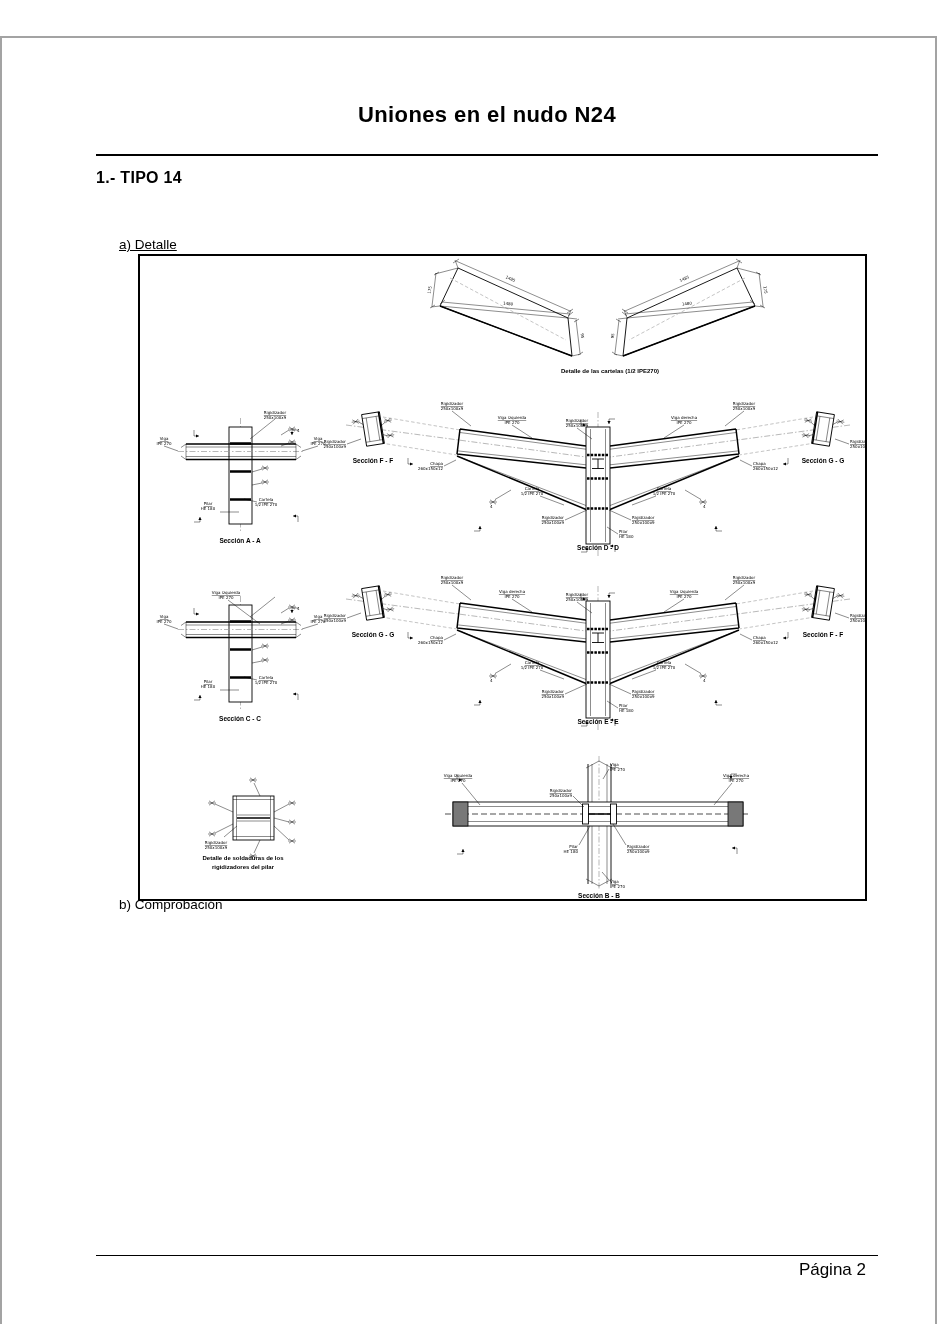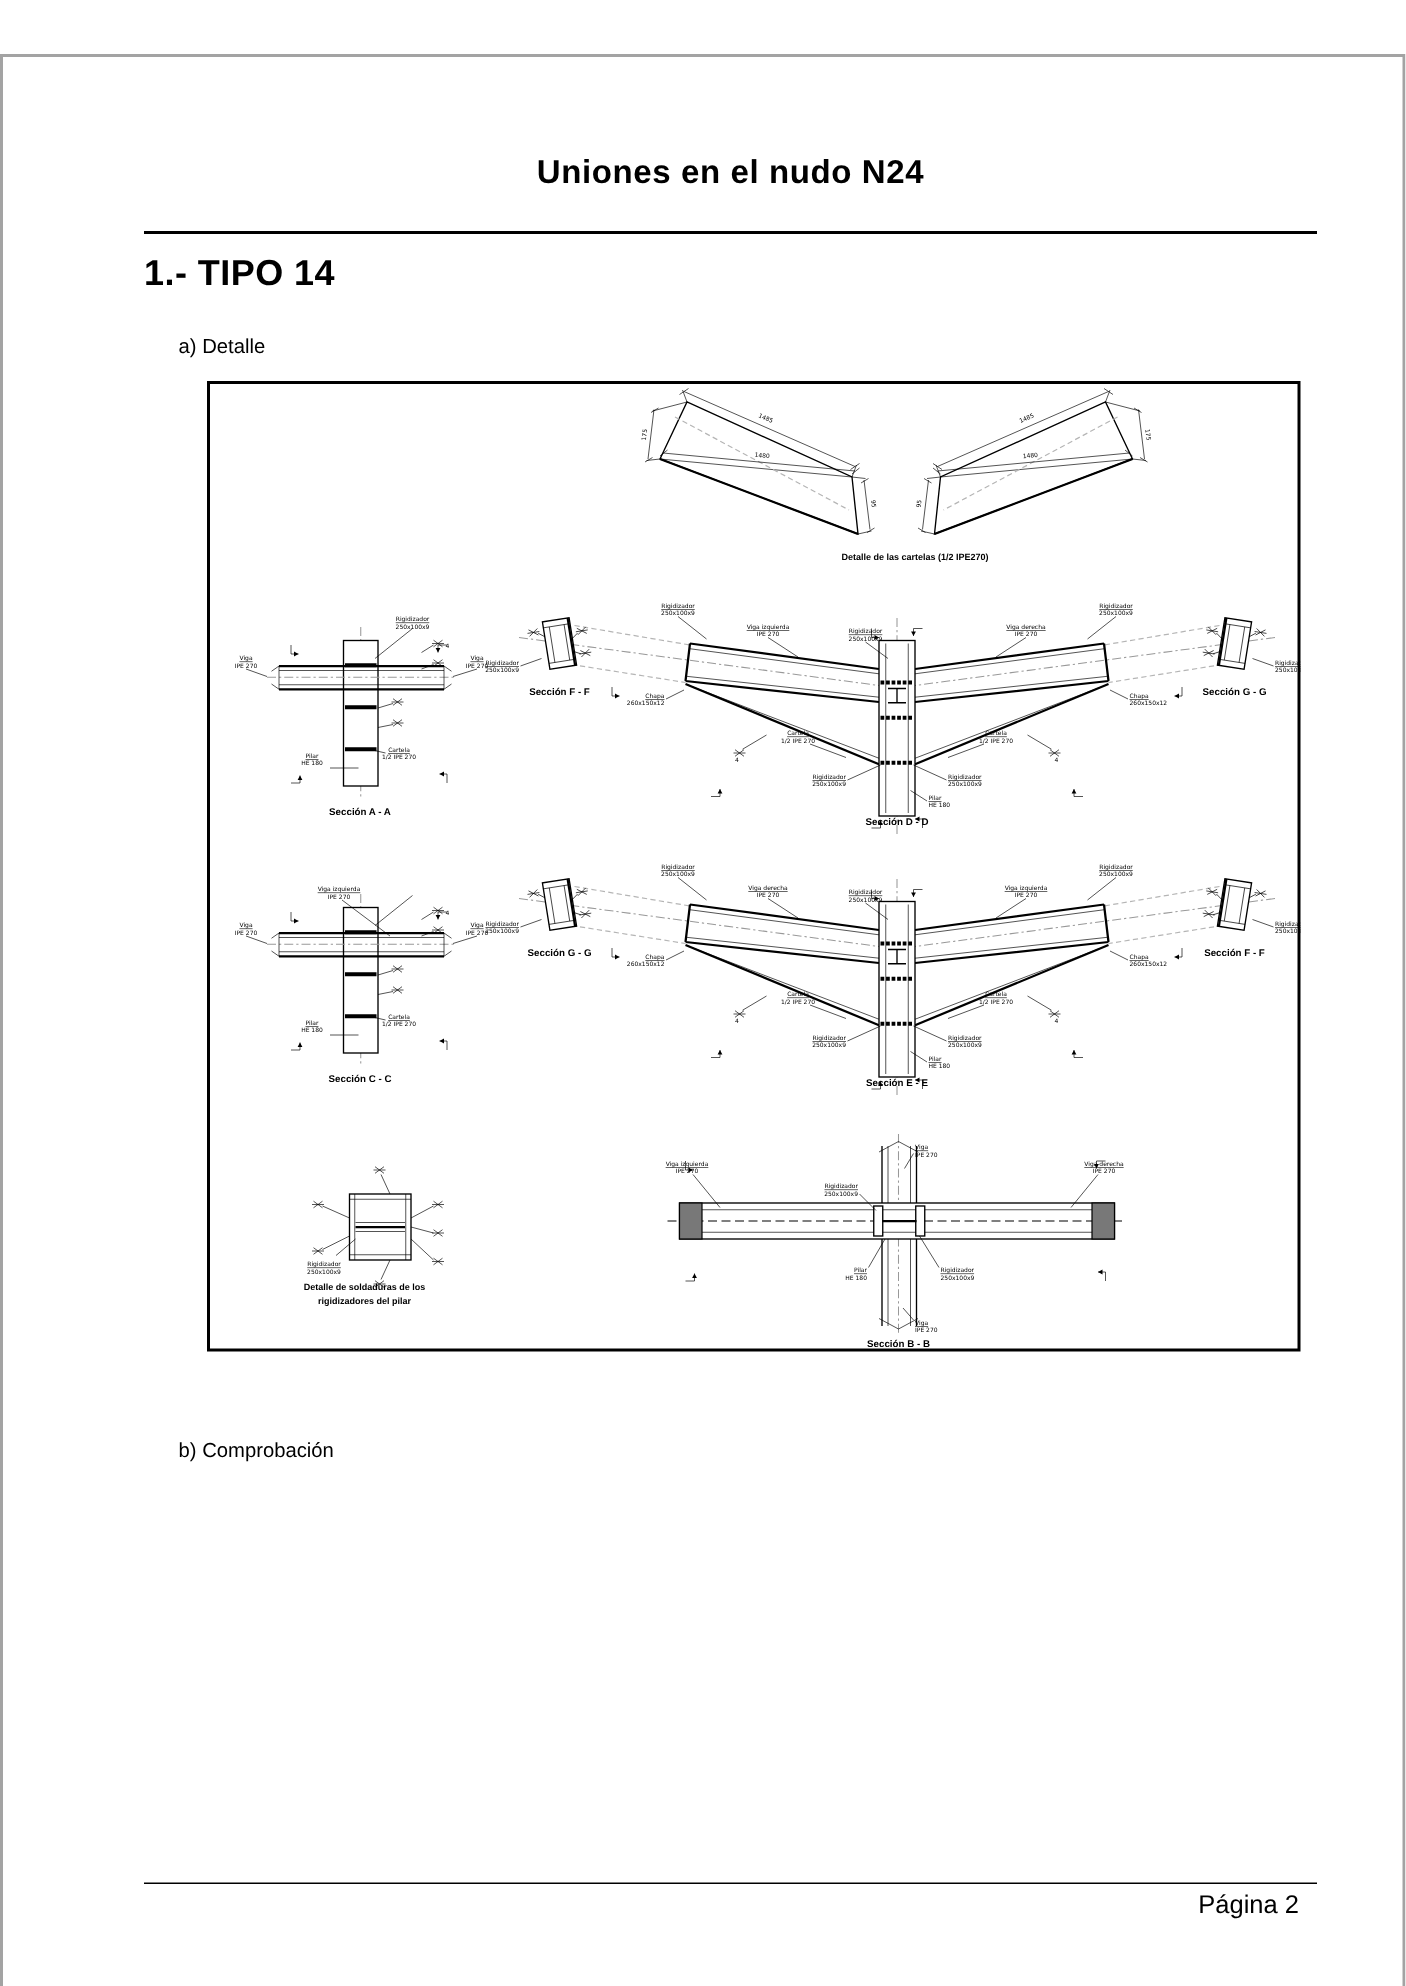--- a/index.html
+++ b/index.html
@@ -13,25 +13,25 @@
     font-size:22px;font-weight:bold;letter-spacing:.4px;
   }
   .doc-date{
     position:absolute;left:94px;top:96px;width:782px;text-align:right;
     padding-right:14px;box-sizing:border-box;font-size:13.5px;
   }
   .rule{position:absolute;left:94px;width:782px;height:0;border-top:2px solid #000;}
   .rule.header{top:116px;}
   .rule.footer{top:1217px;border-top:1.5px solid #000;}
   .sec-heading{
-    position:absolute;left:94px;top:131px;font-size:24px;font-weight:bold;letter-spacing:.3px;
+    position:absolute;left:94px;top:131px;font-size:16px;font-weight:bold;letter-spacing:.3px;
   }
   .sub-item{position:absolute;left:117px;font-size:13.5px;}
-  .sub-a{top:185px;}
-  .sub-b{top:921px;}
+  .sub-a{top:199px;text-decoration:underline;}
+  .sub-b{top:859px;}
   .draw-box{
     position:absolute;left:136px;top:216px;width:729px;height:647px;
     border:2px solid #000;box-sizing:border-box;background:#fff;
   }
   .page-num{
     position:absolute;left:94px;top:1222px;width:782px;text-align:right;
     padding-right:12px;box-sizing:border-box;font-size:17px;
   }
   svg .th{stroke:#000;stroke-width:1.5;fill:none}
   svg .bar{stroke:#000;stroke-width:2.6;fill:none}

